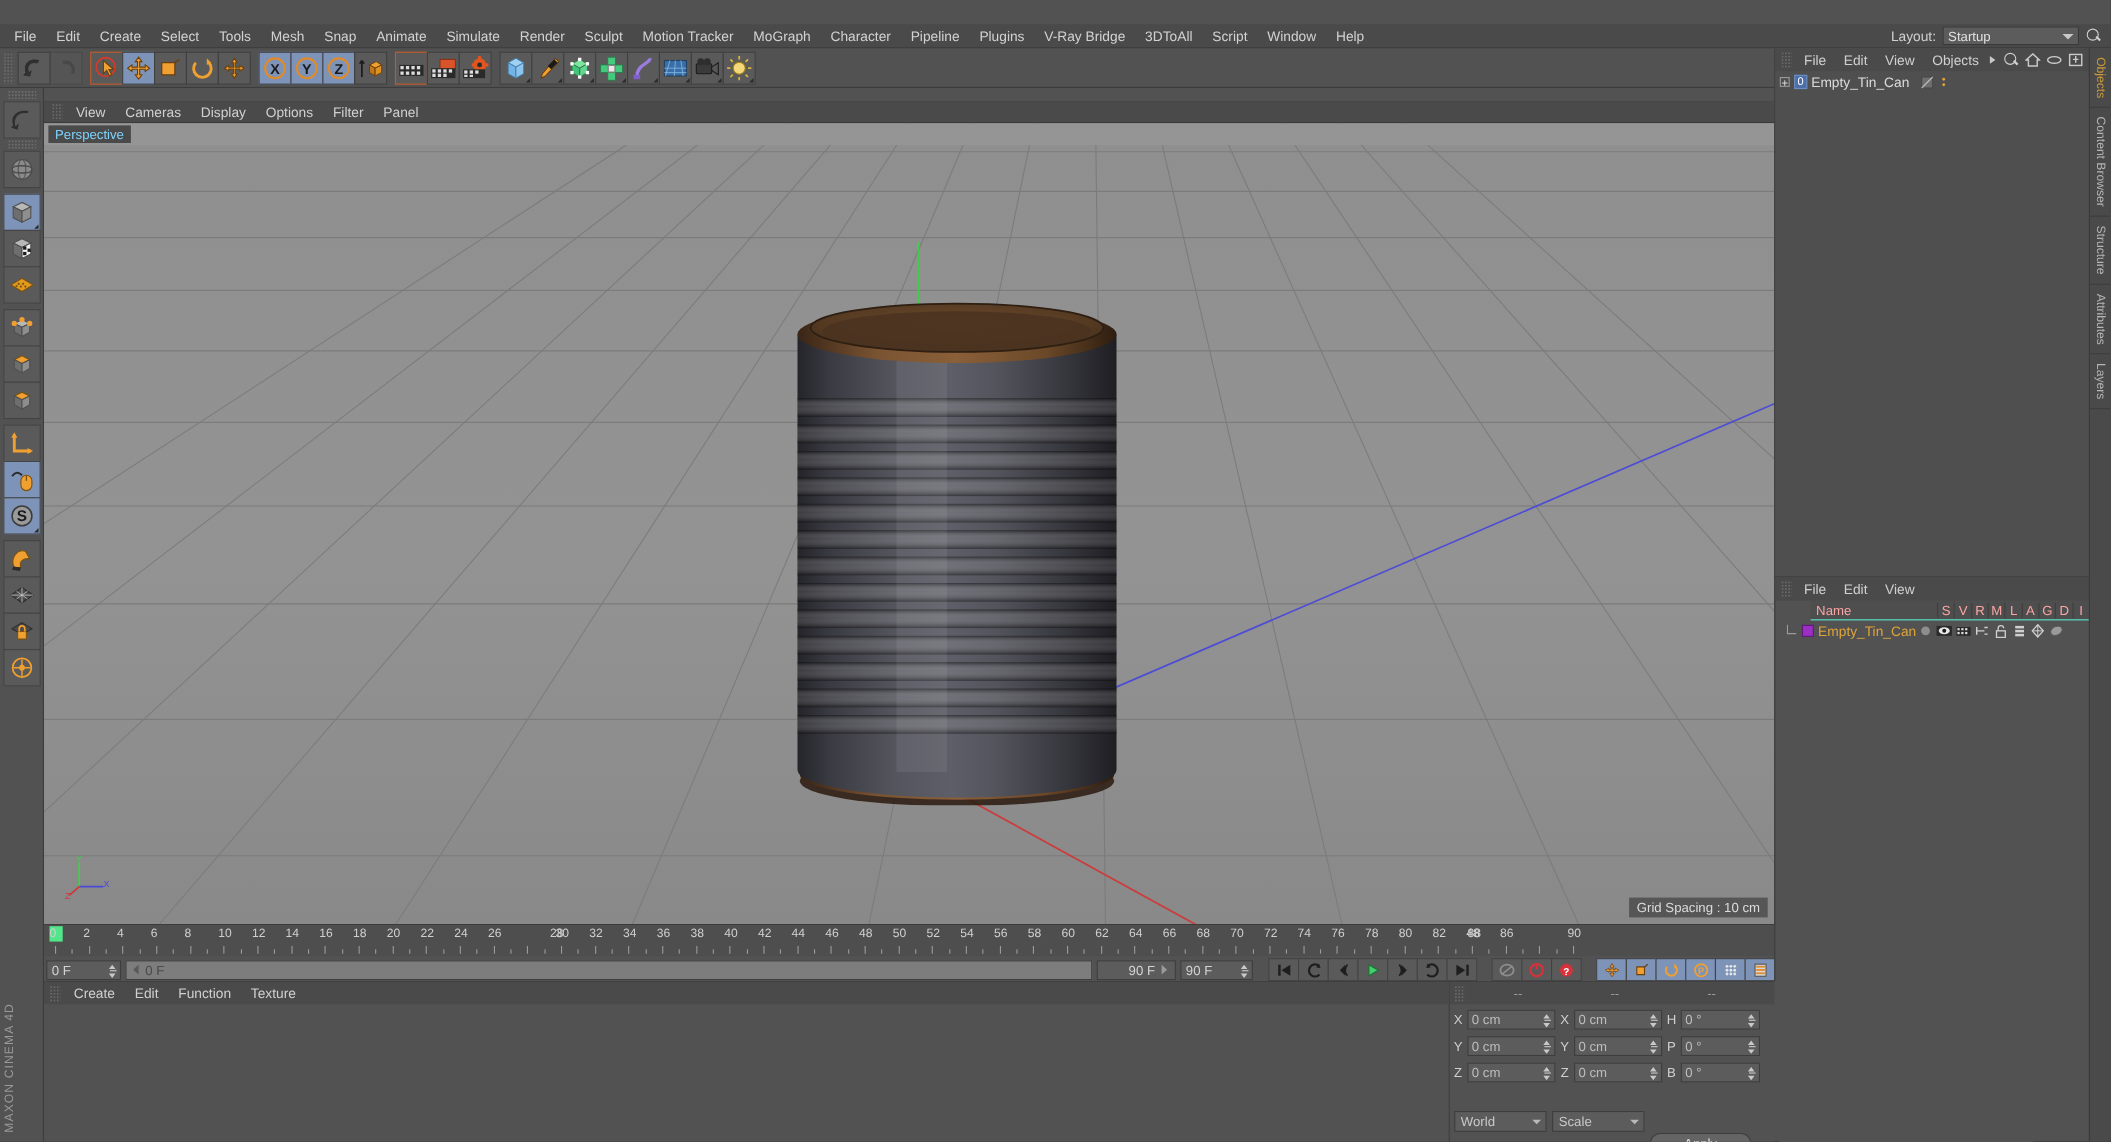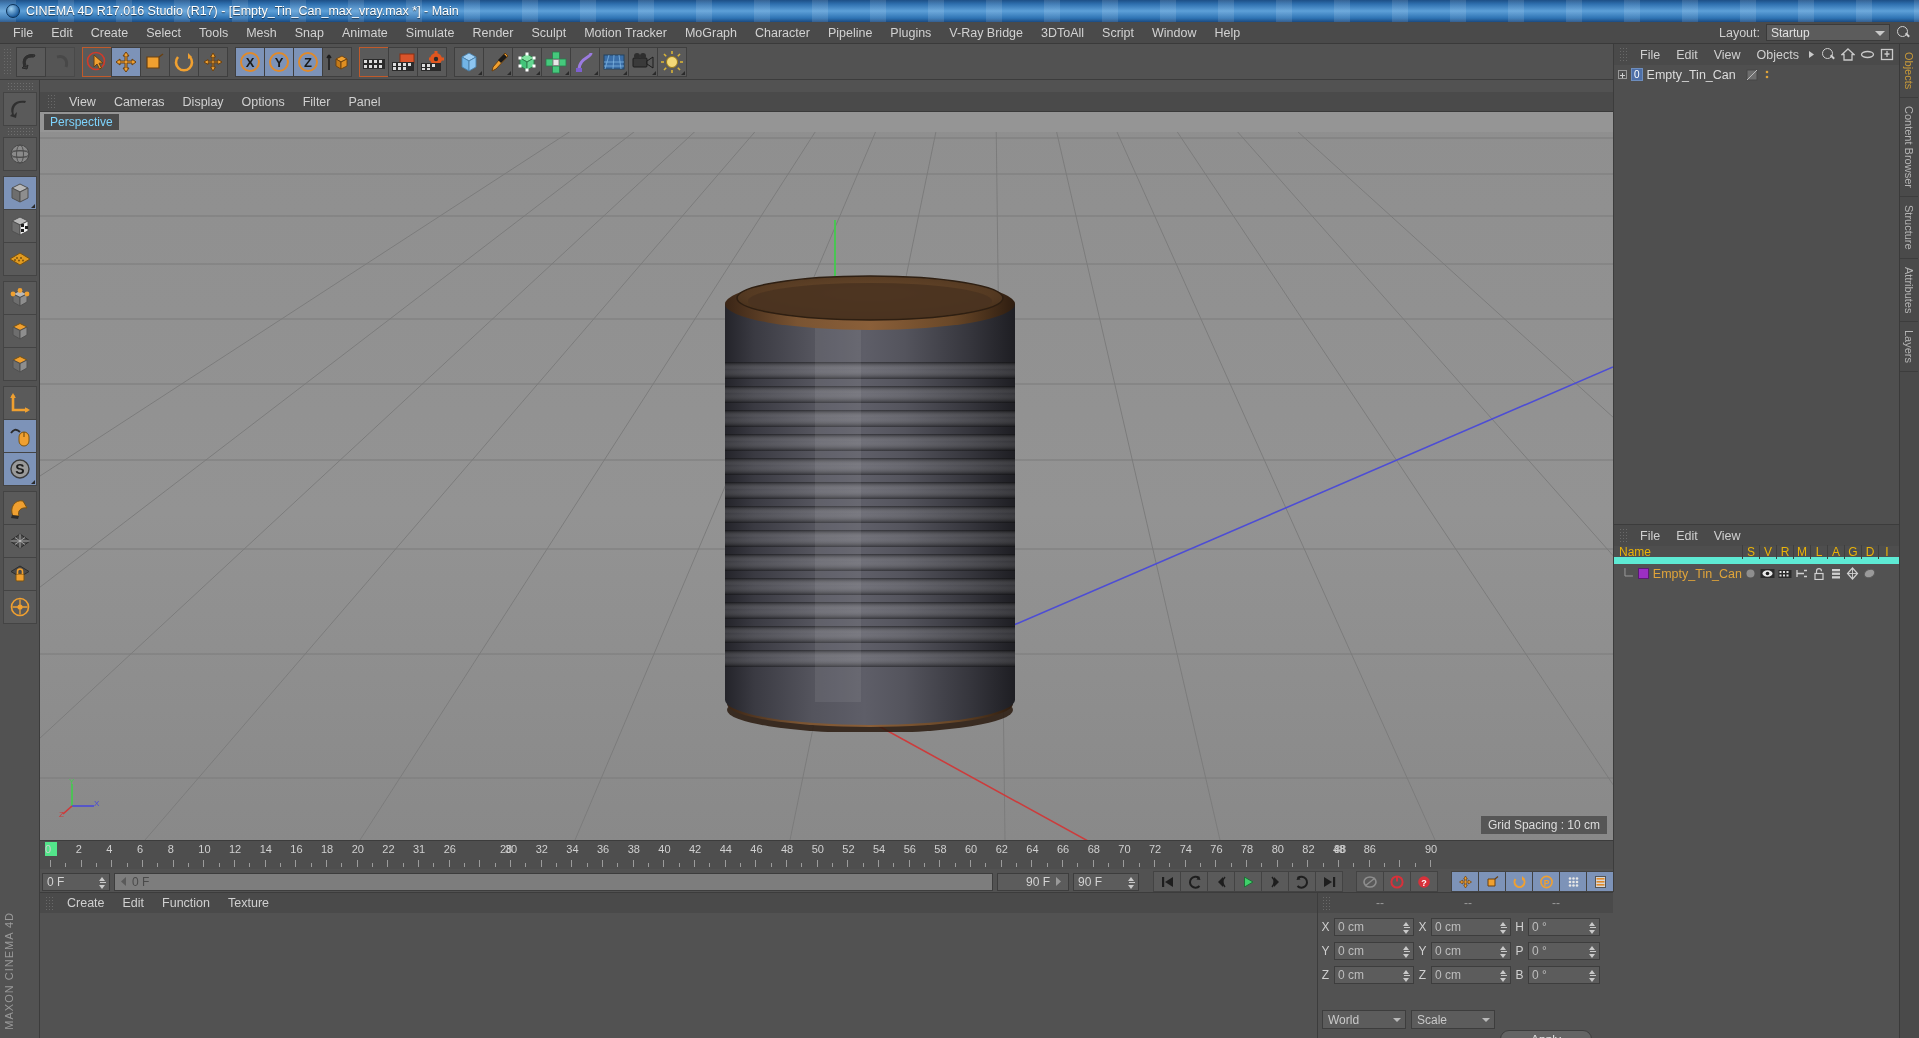--- a/index.html
+++ b/index.html
@@ -189,47 +189,42 @@
   .om-name{ font-size:12.5px; color:#dcdcdc; }
   .plus-box{ width:9px;height:9px;border:1px solid #9a9a9a;position:relative;flex:none;}
   .plus-box:before{content:"";position:absolute;left:1px;top:3.5px;width:5px;height:1px;background:#d0d0d0;}
   .plus-box:after{content:"";position:absolute;left:3px;top:1.5px;width:1px;height:5px;background:#d0d0d0;}
   .obj-badge{ background:#4d6fa8;color:#fff;font-size:10px;padding:0 2px;border:1px solid #6d8dbd;}
 
   .attrmgr{
     position:absolute; left:1613px; top:524px; width:286px; height:368px;
     background:#525252; border-left:1px solid #3c3c3c; border-top:1px solid #3c3c3c;
   }
-  .am-colhead{ height:18px; background:#4e4e4e; display:flex; align-items:center; font-size:12px; color:#eab308;
-               border-bottom:7px solid #5eead4;}
+  .am-colhead{ height:18px; background:#4e4e4e; display:flex; align-items:center; font-size:12px; color:#fca5a5;
+               border-bottom:1px solid #5eead4;margin-left:32px;}
   .am-colhead .nm{ width:128px; padding-left:5px;}
   .am-colhead .c{ width:17px; text-align:center; border-left:1px solid #3f3f3f;}
   .am-row{ display:flex; align-items:center; height:19px; }
   .am-row .nm{ width:128px; display:flex;align-items:center;gap:4px; padding-left:8px; font-size:12.5px; color:#e0a43a;}
   .am-swatch{ width:11px;height:11px;background:#9b2fc4; border:1px solid #5a1b72;}
   .am-row .c{ width:17px; display:flex; align-items:center; justify-content:center;}
 
   .sidetabs{
     position:absolute; right:0; top:44px; width:20px; height:994px; background:#4a4a4a;
     border-left:1px solid #3a3a3a;
   }
   .stab{ writing-mode:vertical-rl; font-size:11px; color:#c89a3a; padding:8px 3px; white-space:nowrap;
          border-bottom:1px solid #3d3d3d;}
   .stab.grey{ color:#b5b5b5; }
 </style>
 </head>
 <body>
 
 <div class="app">
 
-  <div class="titlebar">
-    <div class="sheen"></div>
-    <div class="app-icon"></div>
-    <div class="title-text">CINEMA 4D R17.016 Studio (R17) - [Empty_Tin_Can_max_vray.max *] - Main</div>
-  </div>
 
   <div class="menubar">
     <div id="menu-items" style="display:flex;align-items:center">
         <div class="menu-item">File</div>
         <div class="menu-item">Edit</div>
         <div class="menu-item">Create</div>
         <div class="menu-item">Select</div>
         <div class="menu-item">Tools</div>
         <div class="menu-item">Mesh</div>
         <div class="menu-item">Snap</div>
@@ -779,21 +774,21 @@
           <div class="tl-tick" style="left: 270.667px; height: 4px;"></div>
           <div class="tl-mark" style="left: 281px;">18</div>
           <div class="tl-tick" style="left: 286px; height: 7px;"></div>
           <div class="tl-tick" style="left: 301.333px; height: 4px;"></div>
           <div class="tl-mark" style="left: 311.667px;">20</div>
           <div class="tl-tick" style="left: 316.667px; height: 7px;"></div>
           <div class="tl-tick" style="left: 332px; height: 4px;"></div>
           <div class="tl-mark" style="left: 342.333px;">22</div>
           <div class="tl-tick" style="left: 347.333px; height: 7px;"></div>
           <div class="tl-tick" style="left: 362.667px; height: 4px;"></div>
-          <div class="tl-mark" style="left: 373px;">31</div>
+          <div class="tl-mark" style="left: 373px;">24</div>
           <div class="tl-tick" style="left: 378px; height: 7px;"></div>
           <div class="tl-tick" style="left: 393.333px; height: 4px;"></div>
           <div class="tl-mark" style="left: 403.667px;">26</div>
           <div class="tl-tick" style="left: 408.667px; height: 7px;"></div>
           <div class="tl-tick" style="left: 424px; height: 4px;"></div>
           <div class="tl-mark" style="left: 460px;">28</div>
           <div class="tl-tick" style="left: 439.333px; height: 7px;"></div>
           <div class="tl-tick" style="left: 454.667px; height: 4px;"></div>
           <div class="tl-mark" style="left: 465px;">30</div>
           <div class="tl-tick" style="left: 470px; height: 7px;"></div>

